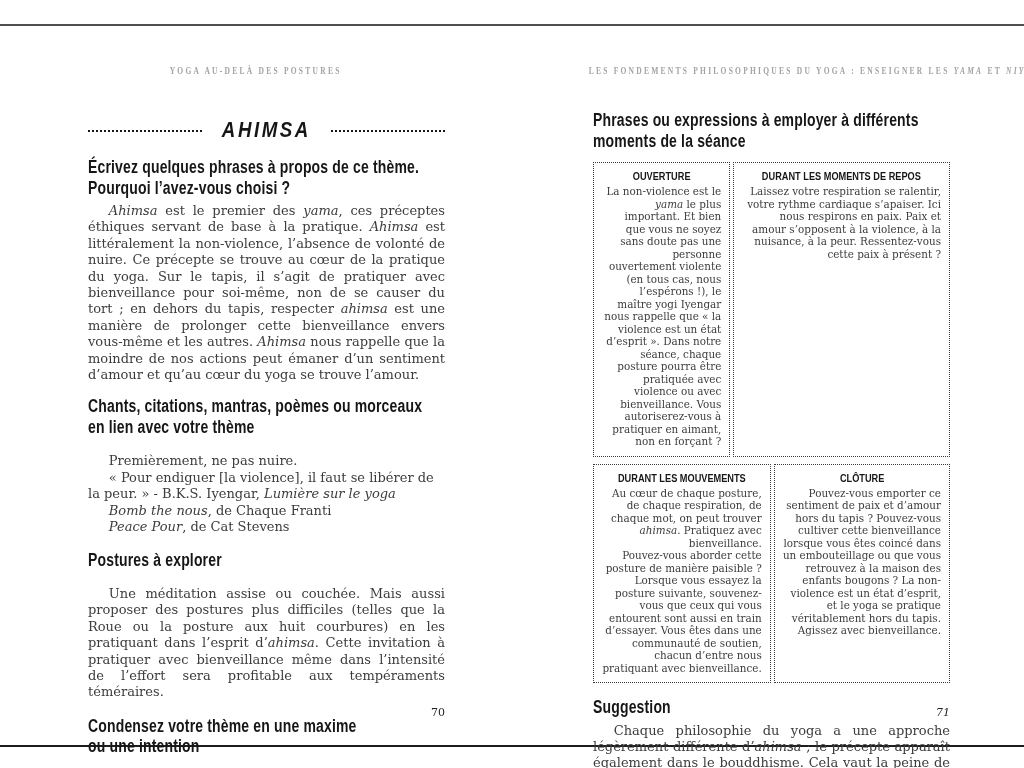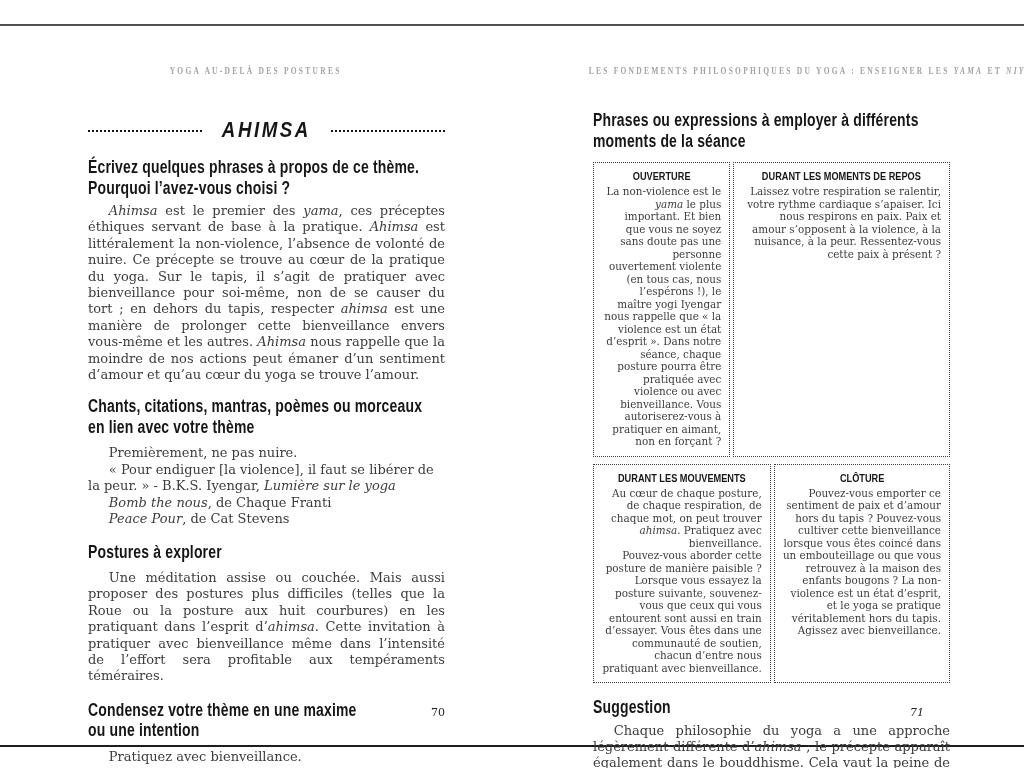--- a/index.html
+++ b/index.html
@@ -50,21 +50,21 @@
     white-space:nowrap;
   }
 
   .body-p{
     font-size:13px;line-height:16.4px;color:var(--body,#3c3c3c);
     margin:0;
   }
   .just{text-align:justify;}
   .indent{text-indent:1.6em;}
 
-  .mt5{margin-top:5px;} .mt4{margin-top:8px;}
+  .mt5{margin-top:5px;} .mt4{margin-top:16px;}
   .mt13{margin-top:13px;} .mt14{margin-top:14px;} .mt15{margin-top:15px;}
   .mt110{margin-top:110px;}
 
   
   .moments-table{margin-top:11px;}
   .t-row{display:flex;gap:3px;margin-bottom:7px;}
   .t-cell{
     flex:1;border:1.5px dotted var(--table_border,#3a3a3a);
     padding:6px 8px 8px 8px;box-sizing:border-box;
   }
@@ -80,21 +80,21 @@
   .cell-body{
     font-size:10.4px;line-height:12.5px;color:var(--body,#3c3c3c);
     text-align:right;margin:0;
   }
 
   .page-number{
     position:absolute;top:706px;width:357px;text-align:right;
     font-size:11px;color:#222;font-family:"DejaVu Serif", serif;
   }
   #page-number-left{left:88px;}
-  #page-number-right{left:567px;font-style:italic;}
+  #page-number-right{left:593px;font-style:italic;}
 
   i{font-style:italic;}
 </style>
 </head>
 <body>
 
 <div>
 
   <div id="rule-top" class="rule"></div>
   <div id="rule-bottom" class="rule"></div>

